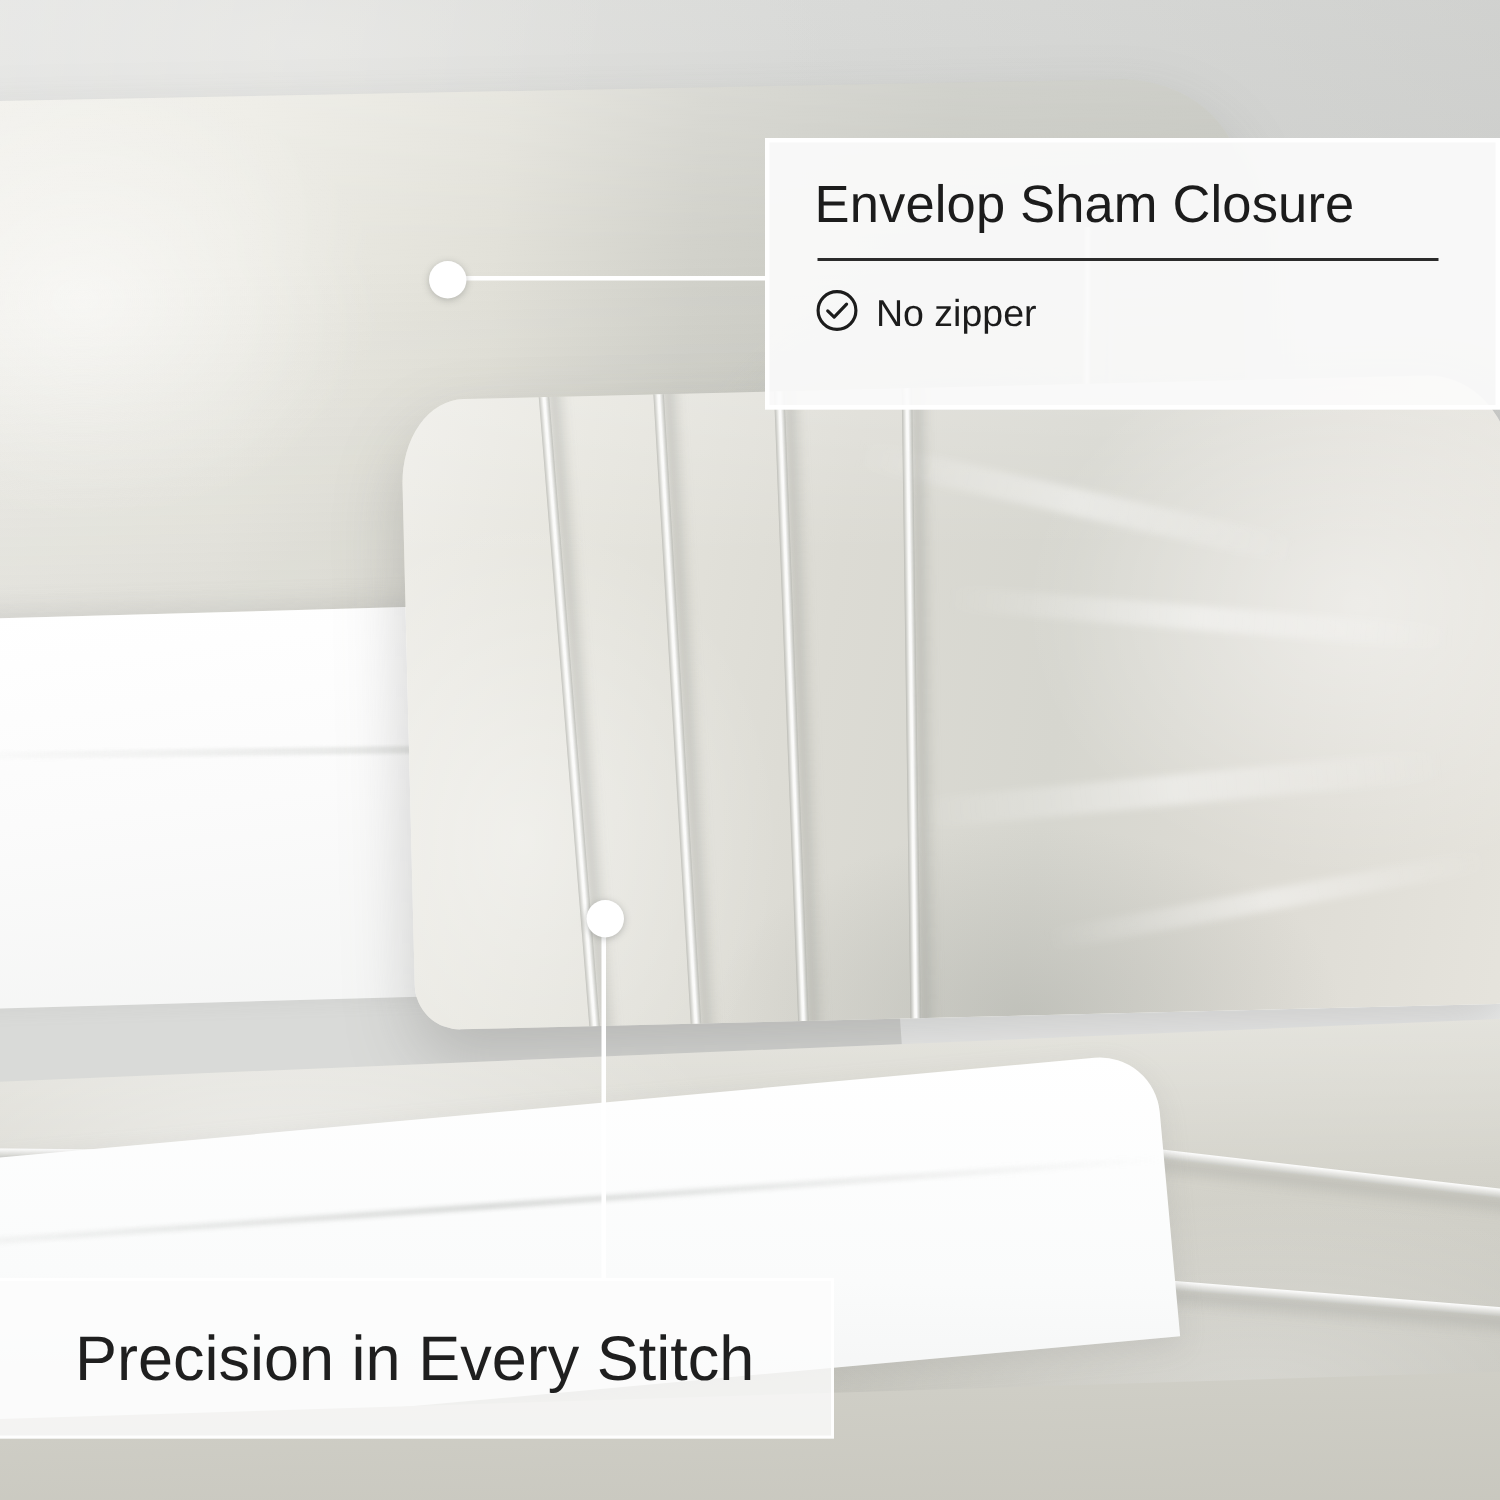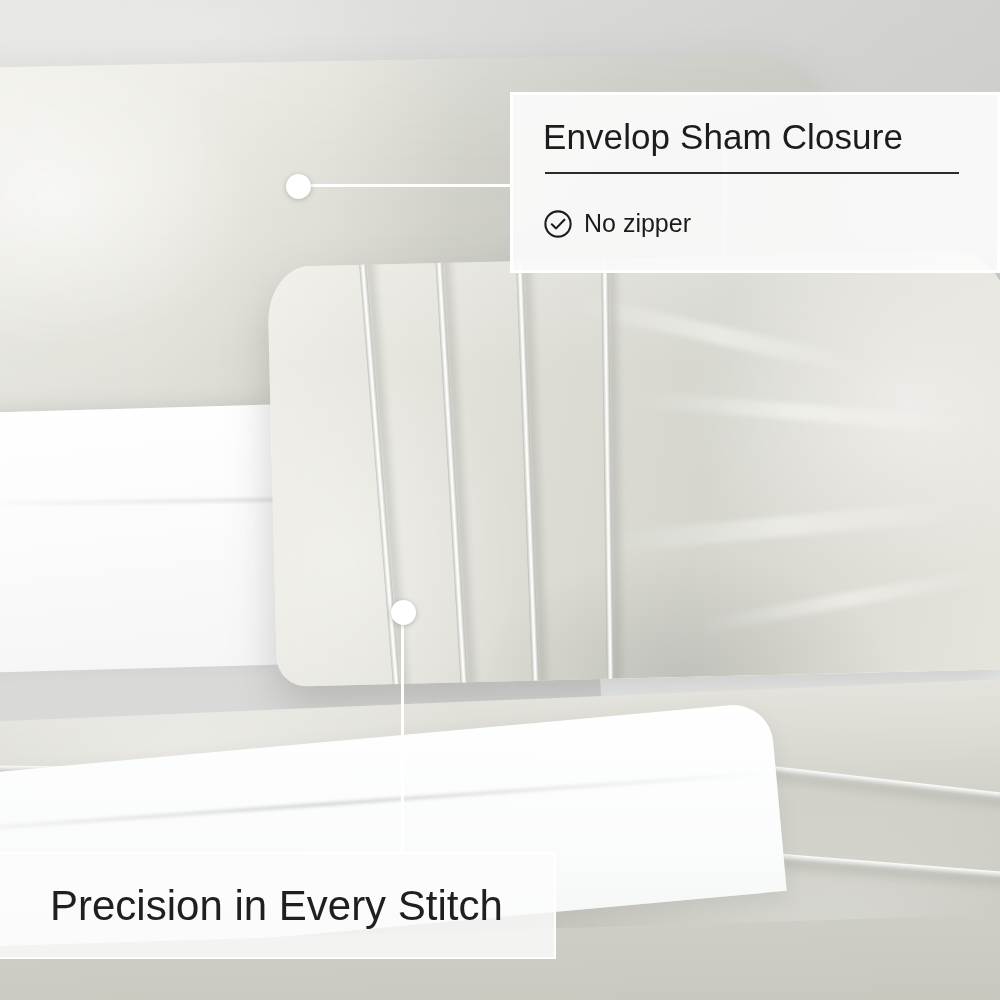--- a/index.html
+++ b/index.html
@@ -177,21 +177,21 @@
   .callout-title{
     font-size:35px; font-weight:400; color:#1c1c1c;
     letter-spacing:.1px; line-height:1.05; white-space:nowrap;
   }
   .callout-rule{
     height:2px; background:#2b2b2b; margin:16px 12px 0 2px;
   }
   .feature-row{
     display:flex; align-items:center; margin-top:18px; gap:44px;
   }
-  .feature{ display:flex; gap:11px;margin-top:17px; }
+  .feature{ display:flex; align-items:center; gap:11px; }
   .feature-label{
     font-size:25px; font-weight:400; color:#1c1c1c; white-space:nowrap;
   }
   .check-icon{ display:block; flex:0 0 auto; }
 
   
   .banner{
     position:absolute; left:-6px; top:852px; width:562px; height:107px;
     background:rgba(253,253,253,.80);
     border:2px solid rgba(255,255,255,.92);

